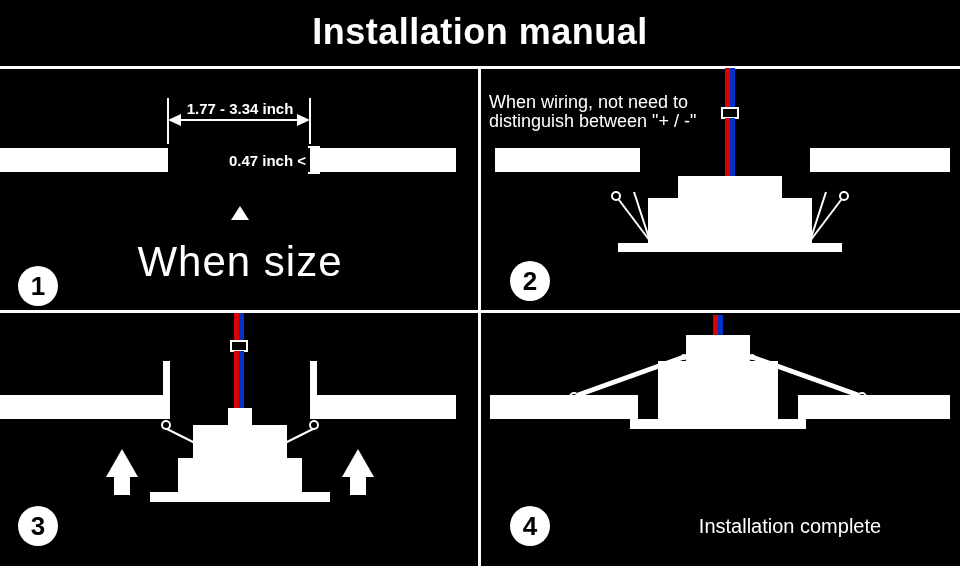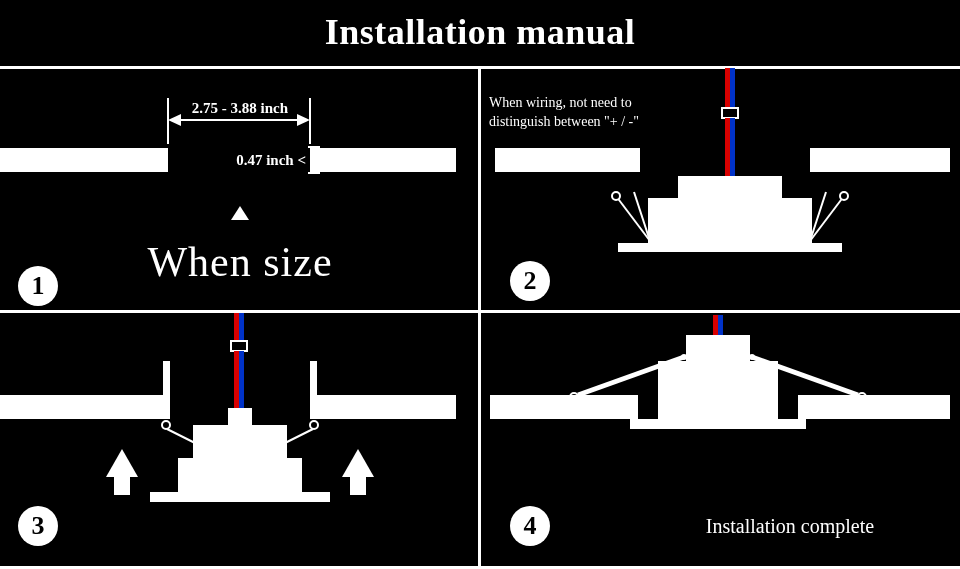--- a/index.html
+++ b/index.html
@@ -1,25 +1,25 @@
 <!DOCTYPE html>
 <html><head>
 <meta charset="utf-8">
 <style>
   *{margin:0;padding:0;box-sizing:border-box}
   body{background:#000}
   .page{position:relative;width:960px;height:569px;background:var(--bg,#000);color:var(--fg,#fff);
-        font-family:Liberation Serif, serif;overflow:hidden}
+        font-family:Liberation Sans, sans-serif;overflow:hidden}
   .line{position:absolute;background:var(--fg,#fff)}
   .title{position:absolute;top:11px;left:0;width:100%;text-align:center;font-size:36px;font-weight:bold;letter-spacing:.5px}
   .badge{position:absolute;width:40px;height:40px;border-radius:50%;background:var(--fg,#fff);color:#000;
          display:flex;align-items:center;justify-content:center;font-size:26px;font-weight:bold}
   .dim{position:absolute;font-size:15px;font-weight:bold}
   .holesize{position:absolute;left:90px;top:238px;width:300px;text-align:center;font-size:42px;letter-spacing:1px}
-  .note{position:absolute;left:489px;top:93px;font-size:14px;line-height:19px}
+  .note{position:absolute;left:489px;top:93px;font-size:18px;line-height:19px}
   .complete{position:absolute;left:630px;top:515px;width:320px;text-align:center;font-size:20px}
   .panel-svg{position:absolute}
   .fg{fill:var(--fg,#fff)}
   .st{stroke:var(--fg,#fff);fill:none}
   .ring{stroke:var(--fg,#fff);stroke-width:2;fill:var(--bg,#000)}
   .wr{fill:var(--wire-red,#d80000)}
   .wb{fill:var(--wire-blue,#0032c8)}
   .conn{fill:var(--bg,#000);stroke:var(--fg,#fff);stroke-width:2}
 </style>
 </head>
@@ -44,21 +44,21 @@
       <polygon class="fg" points="168,52 181,46 181,58"></polygon>
       <polygon class="fg" points="310,52 297,46 297,58"></polygon>
     </g>
     <g>
       <line class="st" x1="314" y1="79" x2="314" y2="105" stroke-width="2"></line>
       <line class="st" x1="308" y1="79" x2="320" y2="79" stroke-width="2"></line>
       <line class="st" x1="308" y1="105" x2="320" y2="105" stroke-width="2"></line>
     </g>
     <polygon class="fg" points="240,138 231,152 249,152"></polygon>
   </svg>
-  <div class="dim" style="left:120px;top:100px;width:240px;text-align:center">2.75 - 3.88 inch</div>
+  <div class="dim" style="left:120px;top:100px;width:240px;text-align:center">1.77 - 3.34 inch</div>
   <div class="dim" style="left:150px;top:152px;width:156px;text-align:right">0.47 inch &lt;</div>
   <div class="holesize">When size</div>
   <div class="badge" style="left:18px;top:266px">1</div>
 
   <svg class="panel-svg" style="left:480px;top:68px" width="480" height="242" viewBox="0 0 480 242">
     <rect class="fg" x="15" y="80" width="145" height="24"></rect>
     <rect class="fg" x="330" y="80" width="140" height="24"></rect>
     <g>
       <rect class="wr" x="245" y="0" width="5" height="40"></rect>
       <rect class="wb" x="250" y="0" width="5" height="40"></rect>

